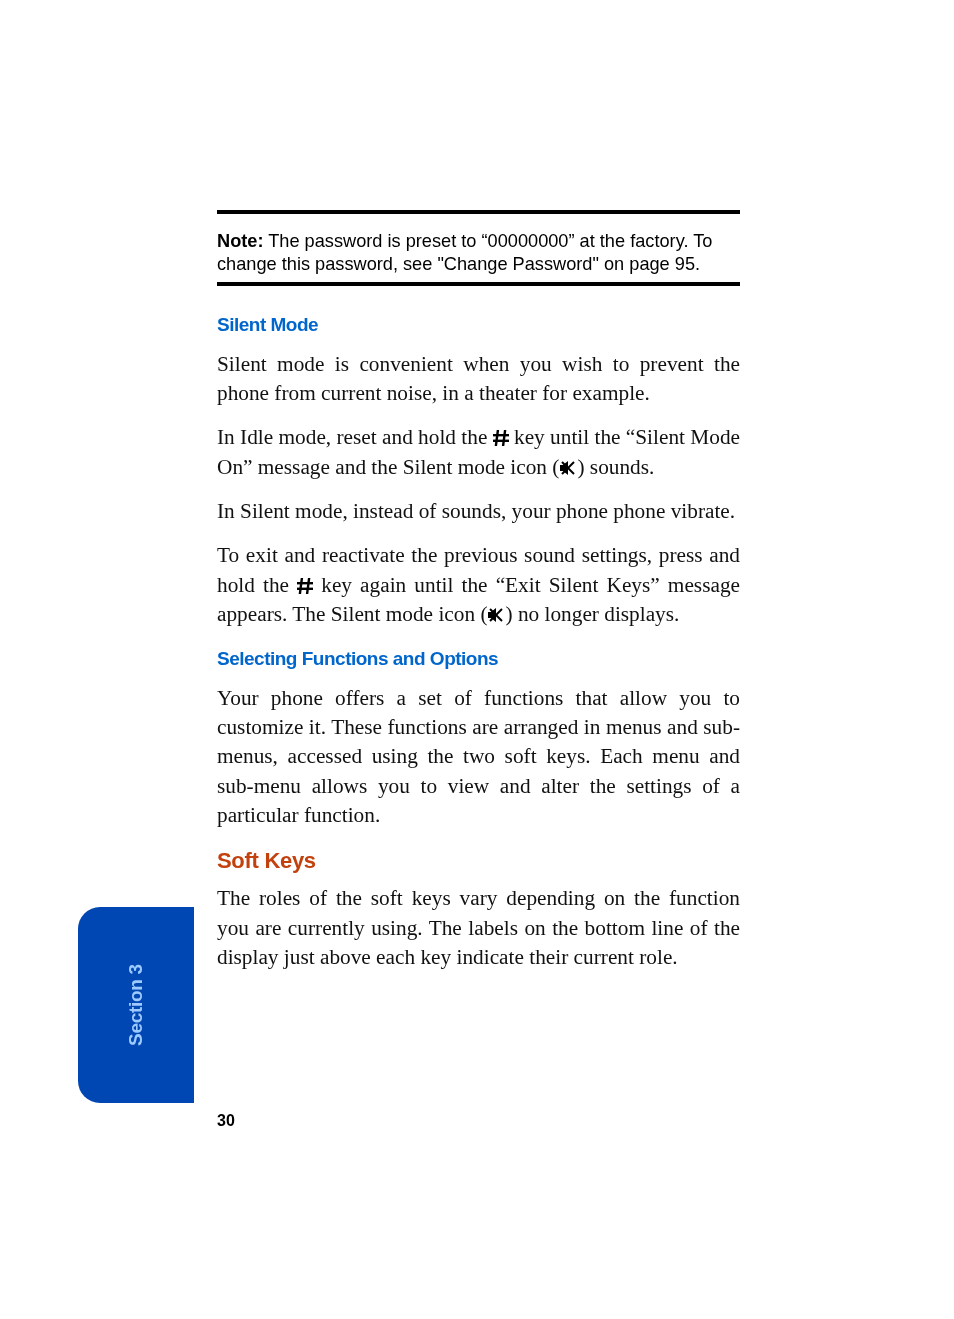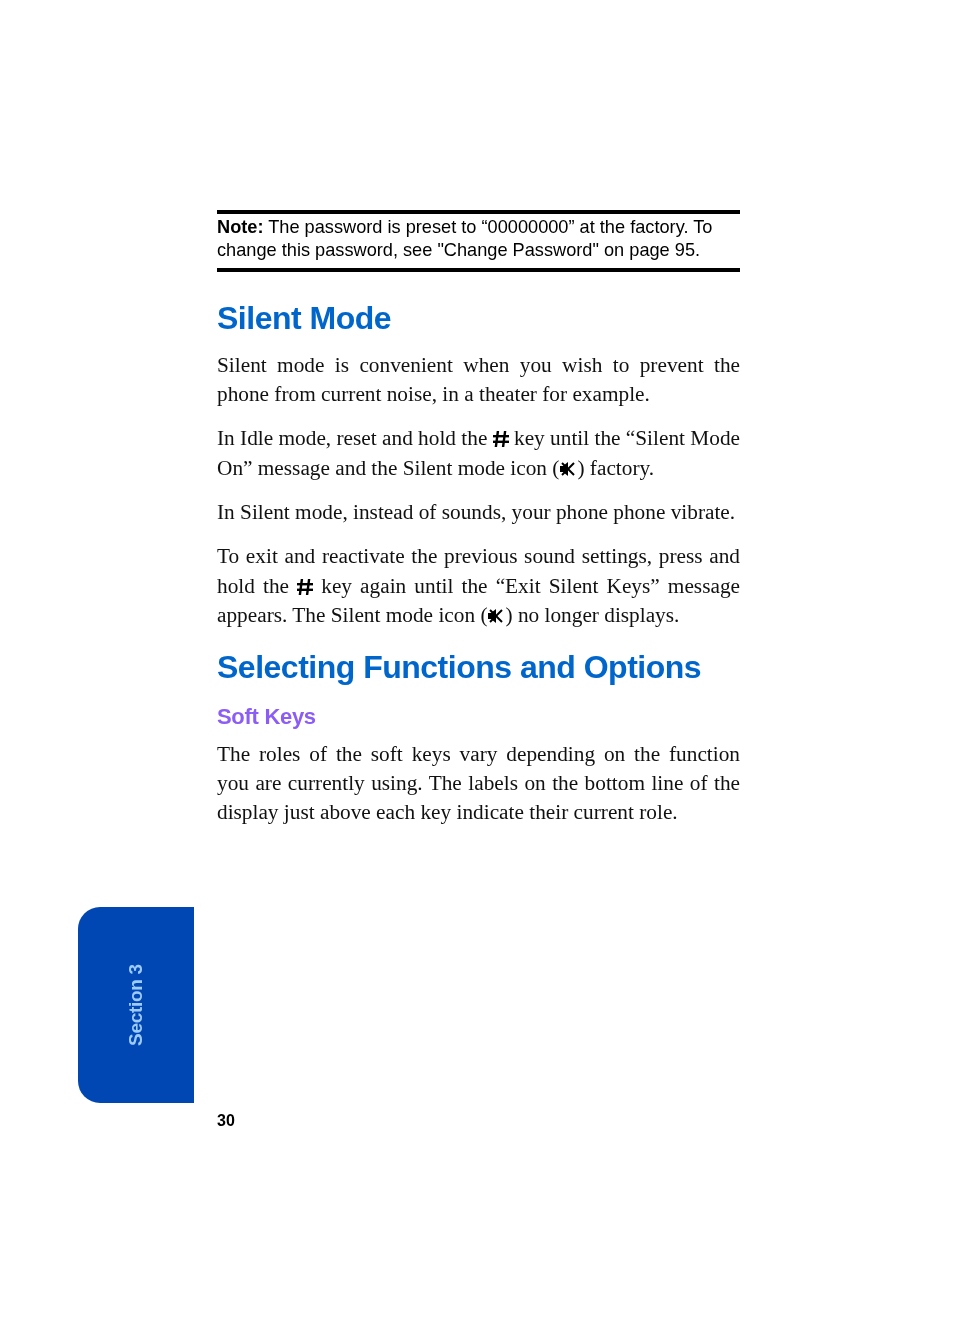--- a/index.html
+++ b/index.html
@@ -19,45 +19,45 @@
   .content {
     position: absolute;
     left: 217px;
     top: 210px;
     width: 523px;
   }
   
   .note-block {
     border-top: 4px solid #000;
     border-bottom: 4px solid #000;
-    padding: 2px 0 6px 0;
+    padding: 16px 0 6px 0;
     margin-bottom: 28px;
     font-family: Arial, Helvetica, sans-serif;
     font-size: 18.2px;
     line-height: 1.25;
   }
   .note-block.narrow {
     width: 400px;
   }
   .note-label {
     font-weight: bold;
   }
   
   h2 {
     font-family: Arial, Helvetica, sans-serif;
     font-weight: 800;
     color: #0066cc;
-    font-size: 32px;
+    font-size: 19px;
     margin: 18px 0 14px 0;
     letter-spacing: -0.5px;
   }
   h3.black {
     font-family: Arial, Helvetica, sans-serif;
     font-weight: 800;
-    color: #8b5cf6;
+    color: #c2410c;
     font-size: 22px;
     margin: 18px 0 10px 0;
     letter-spacing: -0.3px;
   }
   
   p.body {
     font-family: "Palatino Linotype", "Book Antiqua", Palatino, Georgia, serif;
     font-size: 21.3px;
     line-height: 1.38;
     margin: 0 0 15px 0;
@@ -124,21 +124,21 @@
             <g stroke="#000" stroke-width="2.4" stroke-linecap="square">
               <line x1="4.8" y1="1" x2="3" y2="15"></line>
               <line x1="12" y1="1" x2="10.2" y2="15"></line>
               <line x1="0.5" y1="5.2" x2="15.5" y2="5.2"></line>
               <line x1="0.5" y1="10.8" x2="15.5" y2="10.8"></line>
             </g>
           </svg></span><span> key until the “Silent Mode On” message and the Silent mode icon (</span><span class="icon"><svg width="18" height="16" viewBox="0 0 18 16">
             <path d="M1 5 H4 L9 1 V15 L4 11 H1 Z" fill="#000"></path>
             <line x1="3" y1="2" x2="15" y2="14" stroke="#000" stroke-width="2"></line>
             <line x1="15" y1="2" x2="3" y2="14" stroke="#000" stroke-width="2"></line>
-          </svg></span><span>) factory.</span>
+          </svg></span><span>) sounds.</span>
     </p>
 
     <p class="body">In Silent mode, instead of sounds, your phone phone vibrate.</p>
 
     <p class="body">
       <span>To exit and reactivate the previous sound settings, press and hold the </span><span class="icon"><svg width="16" height="16" viewBox="0 0 16 16">
             <g stroke="#000" stroke-width="2.4" stroke-linecap="square">
               <line x1="4.8" y1="1" x2="3" y2="15"></line>
               <line x1="12" y1="1" x2="10.2" y2="15"></line>
               <line x1="0.5" y1="5.2" x2="15.5" y2="5.2"></line>
@@ -146,20 +146,21 @@
             </g>
           </svg></span><span> key again until the “Exit Silent Keys” message appears. The Silent mode icon (</span><span class="icon"><svg width="18" height="16" viewBox="0 0 18 16">
             <path d="M1 5 H4 L9 1 V15 L4 11 H1 Z" fill="#000"></path>
             <line x1="3" y1="2" x2="15" y2="14" stroke="#000" stroke-width="2"></line>
             <line x1="15" y1="2" x2="3" y2="14" stroke="#000" stroke-width="2"></line>
           </svg></span><span>) no longer displays.</span>
     </p>
 
     <h2>Selecting Functions and Options</h2>
 
+    <p class="body">Your phone offers a set of functions that allow you to customize it. These functions are arranged in menus and sub-menus, accessed using the two soft keys. Each menu and sub-menu allows you to view and alter the settings of a particular function.</p>
 
     <h3 class="black">Soft Keys</h3>
 
     <p class="body">The roles of the soft keys vary depending on the function you are currently using. The labels on the bottom line of the display just above each key indicate their current role.</p>
 
   </div>
 
   <div class="pagenum">30</div>
 
   <div class="tab">

